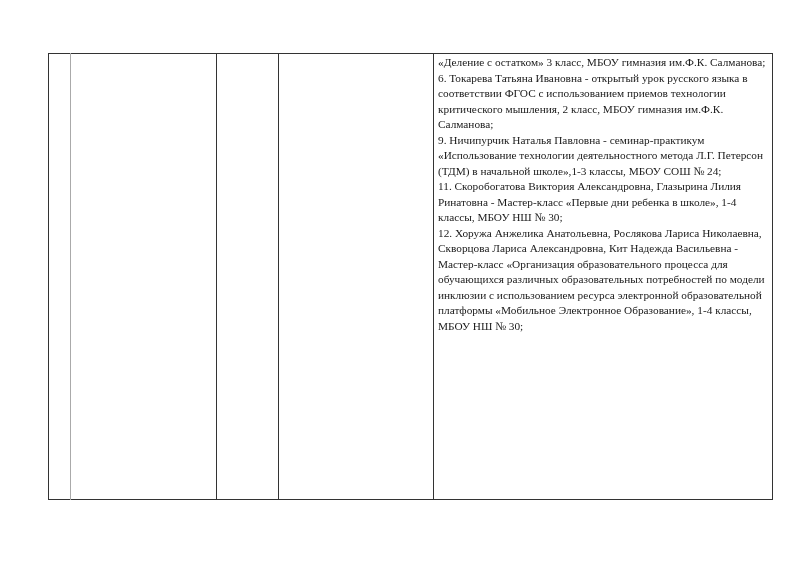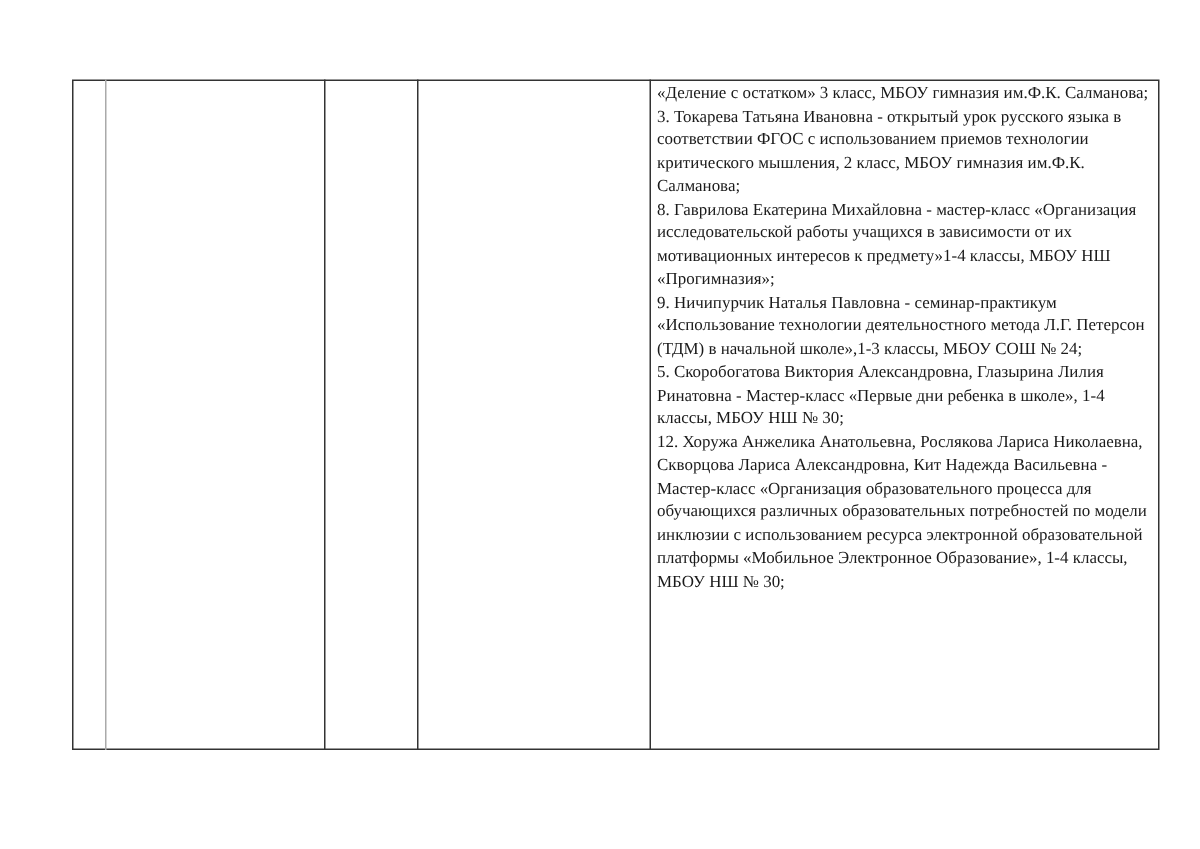--- a/index.html
+++ b/index.html
@@ -16,19 +16,18 @@
 
 <div class="page">
   <div class="table-frame"></div>
   <div class="col-line light" style="left:70px;"></div>
   <div class="col-line" style="left:216px;"></div>
   <div class="col-line" style="left:278px;"></div>
   <div class="col-line" style="left:433px;"></div>
 
   <div class="cell-text">
     <span class="entry">«Деление с остатком» 3 класс, МБОУ гимназия им.Ф.К. Салманова;</span>
-    <span class="entry">3.  Токарева Татьяна Ивановна -  открытый урок русского языка в соответствии ФГОС с использованием приемов технологии критического мышления, 2 класс, МБОУ гимназия им.Ф.К. Салманова;</span>
-    <span class="entry">8.  Гаврилова Екатерина Михайловна  -  мастер-класс «Организация исследовательской работы учащихся в зависимости от их мотивационных интересов к предмету»1-4 классы, МБОУ НШ «Прогимназия»;</span>
+    <span class="entry">6.  Токарева Татьяна Ивановна -  открытый урок русского языка в соответствии ФГОС с использованием приемов технологии критического мышления, 2 класс, МБОУ гимназия им.Ф.К. Салманова;</span>
     <span class="entry">9.  Ничипурчик Наталья Павловна -  семинар-практикум «Использование технологии деятельностного метода Л.Г. Петерсон (ТДМ) в начальной школе»,1-3 классы, МБОУ СОШ № 24;</span>
-    <span class="entry">5.  Скоробогатова Виктория Александровна, Глазырина Лилия Ринатовна   -  Мастер-класс «Первые дни ребенка в школе», 1-4 классы, МБОУ НШ № 30;</span>
+    <span class="entry">11.  Скоробогатова Виктория Александровна, Глазырина Лилия Ринатовна   -  Мастер-класс «Первые дни ребенка в школе», 1-4 классы, МБОУ НШ № 30;</span>
     <span class="entry">12.  Хоружа Анжелика Анатольевна,  Рослякова Лариса Николаевна,  Скворцова Лариса Александровна,  Кит Надежда Васильевна -  Мастер-класс «Организация образовательного процесса  для обучающихся различных образовательных потребностей по модели инклюзии с использованием ресурса электронной образовательной платформы «Мобильное Электронное Образование», 1-4 классы, МБОУ НШ № 30;</span>
   </div>
 </div>
 
 </body></html>

